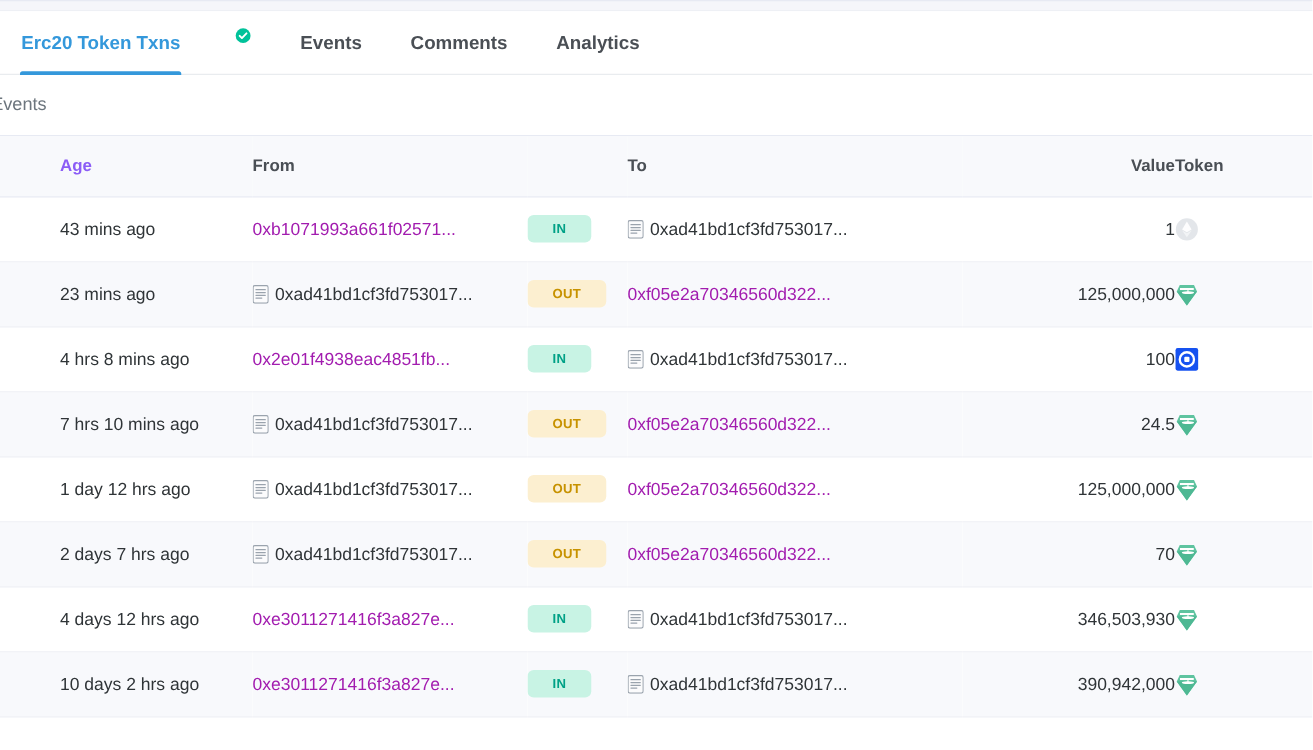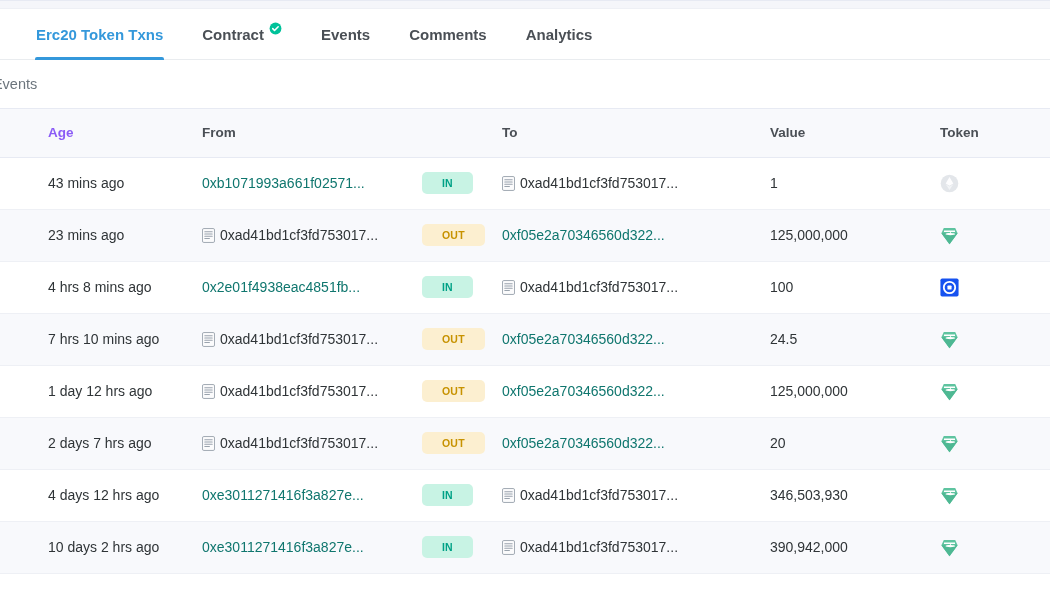--- a/index.html
+++ b/index.html
@@ -21,21 +21,21 @@
     border-bottom: 1px solid #eef0f5;
   }
 
   
   .tabbar {
     position: relative;
     height: 51px;
     background: #ffffff;
     display: flex;
     align-items: center;
-    padding-left: 36px;
+    padding-left: 17px;
     border-bottom: 1px solid #e9ecef;
   }
   .tab {
     position: relative;
     font-size: 15px;
     font-weight: bold;
     color: #4a4f55;
     margin-right: 39px;
     white-space: nowrap;
     cursor: pointer;
@@ -108,24 +108,24 @@
     overflow: hidden;
   }
   tbody tr.stripe td { background: #f8f9fc; }
 
   
   .c-hash  { width: 78px;  padding-left: 18px !important; }
   .c-age   { width: 166px; padding-left: 12px !important; }
   .c-from  { width: 220px; }
   .c-dir   { width: 80px;  }
   .c-to    { width: 268px; }
-  .c-value { width: 170px; }
+  .c-value { width: 170px; text-align: right; }
   .c-token { width: 110px; }
 
-  .addr-link { color: #0f766e; cursor: pointer; }
+  .addr-link { color: #a21caf; cursor: pointer; }
   .addr-plain { color: #2f3437; }
 
   .ellipsis-cell { color: #3498db; font-size: 14px; }
 
   .addr-cell { display: flex; align-items: center; gap: 5px; }
 
   
   .doc-icon { flex: 0 0 auto; width: 13px; height: 15px; display: block; }
 
   
@@ -149,21 +149,20 @@
 
 <div class="page">
 
   <div class="top-strip"></div>
 
   <div class="tabbar" id="tabbar">
       <div class="tab active">
         <span>Erc20 Token Txns</span>
       </div>
       <div class="tab">
-        <span>Contract</span>
         <svg class="verified-badge" viewBox="0 0 16 16">
           <circle cx="8" cy="8" r="7.3" fill="#00c29a"></circle>
           <path d="M4.6 8.2l2.2 2.2 4.5-4.6" stroke="#fff" stroke-width="1.9" fill="none" stroke-linecap="round" stroke-linejoin="round"></path>
         </svg>
       </div>
       <div class="tab">
         <span>Events</span>
       </div>
       <div class="tab">
         <span>Comments</span>
@@ -346,21 +345,21 @@
                 </svg>
                 <span class="addr-plain">0xad41bd1cf3fd753017...</span>
               </div>
             </td>
             <td class="c-dir"><span class="badge out">OUT</span></td>
             <td class="c-to">
               <div class="addr-cell">
                 <span class="addr-link">0xf05e2a70346560d322...</span>
               </div>
             </td>
-            <td class="c-value">20</td>
+            <td class="c-value">70</td>
             <td class="c-token">
               <svg class="token-icon" viewBox="0 0 22 22">
                 <path d="M11 21.2 1.6 8.4 4.4 2.2h13.2l2.8 6.2z" fill="#5fc4a0"></path>
                 <path d="M11 21.2 1.6 8.4h18.8z" fill="#4eb893"></path>
                 <path d="M4.6 5.1h12.8v1.9h-4.9v1.2c3 .1 5.2.6 5.2 1.2s-2.5 1.2-5.7 1.2-5.7-.5-5.7-1.2 2.2-1.1 5.2-1.2V7H4.6z" fill="#fff"></path>
               </svg>
             </td>
           </tr>
           <tr class="">
             <td class="c-hash ellipsis-cell">...</td>

